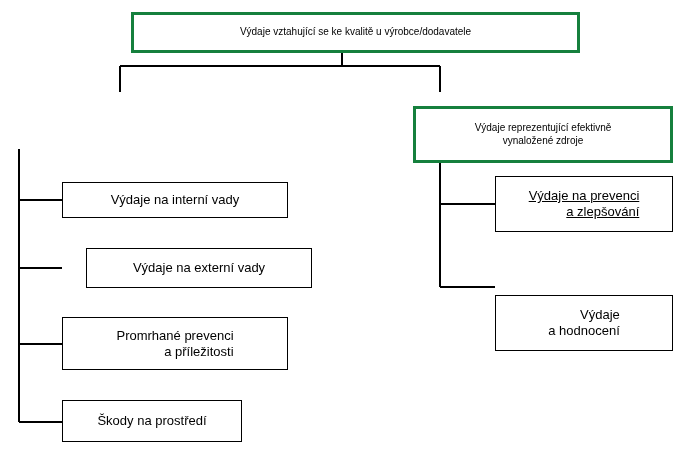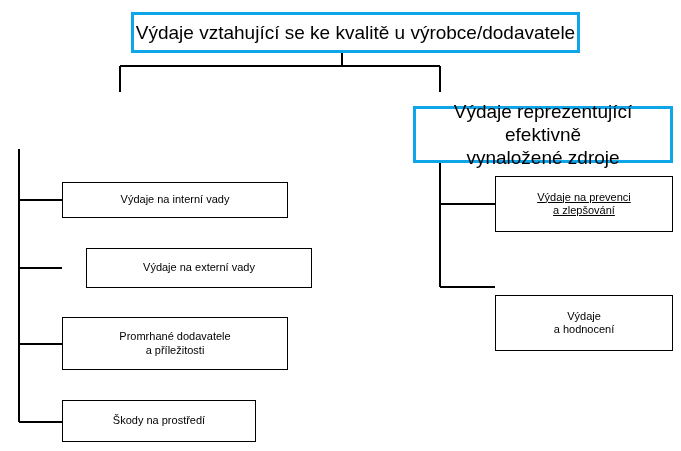--- a/index.html
+++ b/index.html
@@ -29,37 +29,38 @@
     display: flex;
     align-items: center;
     justify-content: center;
     text-align: center;
     color: #000000;
     line-height: 1.22;
     white-space: pre-line;
   }
   .node.level-root,
   .node.level-branch {
-    border: 3px solid #0ea5e9;
-    font-size: 19px;
+    border: 3px solid #15803d;
+    font-size: 10px;
   }
   .node.level-leaf {
     border: 1.6px solid #000000;
-    font-size: 11px;
+    font-size: 13px;
+    text-align: right;
   }
   
   .n-root   { left: 131px; top: 12px;  width: 449px; height: 41px; }
   
   .n-losses { left: 8px;   top: 92px;  width: 229px; height: 57px; }
   .n-eff    { left: 413px; top: 106px;  width: 260px; height: 57px; }
   
   .n-internal { left: 62px; top: 182px; width: 226px; height: 36px; }
   .n-external { left: 62px; top: 248px; width: 226px; height: 40px; margin-left: 24px; }
   .n-wasted   { left: 62px; top: 317px; width: 226px; height: 53px; }
-  .n-damage   { left: 62px; top: 400px; width: 194px; height: 42px; }
+  .n-damage   { left: 62px; top: 400px; width: 180px; height: 42px; }
   
   .n-prevent  { left: 495px; top: 176px; width: 178px; height: 56px; text-decoration: underline; }
   .n-appraise { left: 495px; top: 259px; width: 178px; height: 56px; margin-top: 36px; }
 </style>
 </head>
 <body>
 
 <div id="diagram">
 
   <svg id="connector-layer" viewBox="0 0 681 451" width="681" height="451" xmlns="http://www.w3.org/2000/svg">
@@ -88,21 +89,21 @@
   <div class="node level-root n-root">Výdaje vztahující se ke kvalitě u výrobce/dodavatele</div>
 
 
   <div class="node level-branch n-eff">Výdaje reprezentující efektivně
 vynaložené zdroje</div>
 
   <div class="node level-leaf n-internal">Výdaje na interní vady</div>
 
   <div class="node level-leaf n-external">Výdaje na externí vady</div>
 
-  <div class="node level-leaf n-wasted">Promrhané dodavatele
+  <div class="node level-leaf n-wasted">Promrhané prevenci
 a příležitosti</div>
 
   <div class="node level-leaf n-damage">Škody na prostředí</div>
 
   <div class="node level-leaf n-prevent">Výdaje na prevenci
 a zlepšování</div>
 
   <div class="node level-leaf n-appraise">Výdaje
 a hodnocení</div>
 

